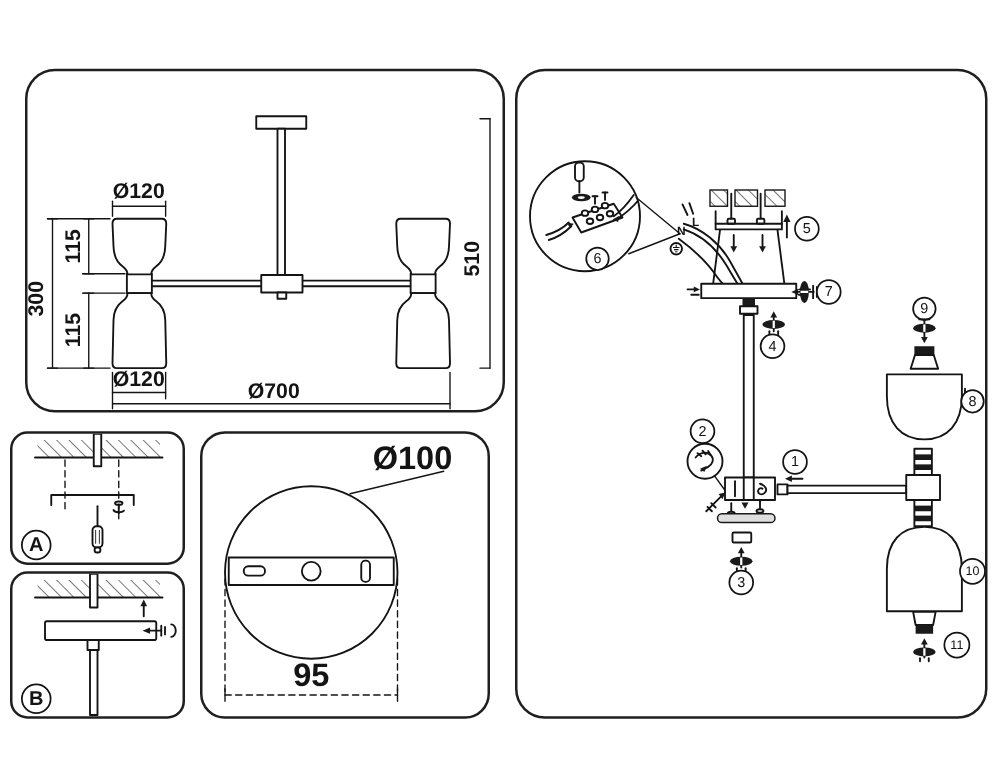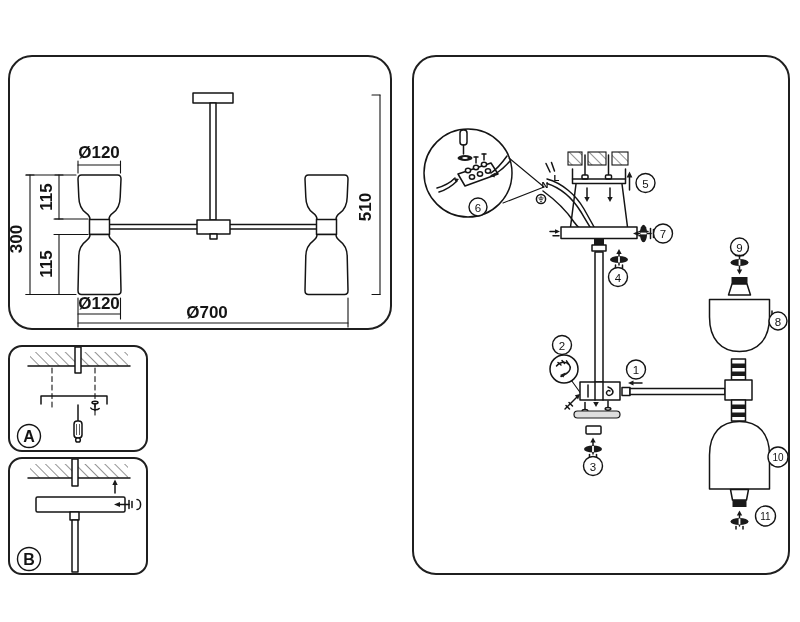--- a/index.html
+++ b/index.html
@@ -1,19 +1,19 @@
 <!DOCTYPE html>
 <html><head>
 <meta charset="utf-8">
 <style>
   html,body{margin:0;padding:0;background:#fff;}
   #stage{position:relative;width:800px;height:622px;background:#fff;overflow:hidden;
          font-family:"Liberation Sans",sans-serif;}
   .panel{position:absolute;border:2px solid #1f1f1f;background:#fff;box-sizing:border-box;}
-  #panel-overview{left:8px;top:55px;width:384px;height:275px;border-radius:24px;}
+  #panel-overview{left:20px;top:55px;width:384px;height:275px;border-radius:24px;}
   #panel-step-a{left:8px;top:345px;width:140px;height:107px;border-radius:14px;}
   #panel-step-b{left:8px;top:457px;width:140px;height:118px;border-radius:14px;}
   #panel-plate{left:160px;top:345px;width:232px;height:230px;border-radius:20px;}
   #panel-assembly{left:412px;top:55px;width:378px;height:520px;border-radius:24px;}
   svg{display:block;}
   svg text{font-family:"Liberation Sans",sans-serif;fill:#141414;}
   .s{stroke:#141414;fill:none;stroke-width:1.5;stroke-linecap:round;stroke-linejoin:round;}
   .w{fill:#fff;stroke:#141414;stroke-width:1.5;stroke-linejoin:round;}
   .k{fill:#1a1a1a;stroke:none;}
   .gray{fill:#dedede;stroke:#1a1a1a;stroke-width:1.2;}
@@ -161,20 +161,41 @@
         <line x1="105" y1="34" x2="105" y2="23" class="s" stroke-width="1.4"></line>
         <polygon points="105,20.5 102.3,26 107.7,26" class="k"></polygon>
       </g>
       <g>
         <circle cx="19" cy="100" r="11.5" class="co" stroke-width="1.8"></circle>
         <text x="19" y="100.5" class="badge">B</text>
       </g>
     </svg>
   </div>
 
+  <div class="panel" id="panel-plate">
+    <svg width="228" height="226" viewBox="0 0 228 226">
+      <circle cx="87" cy="111" r="69" class="s"></circle>
+      <g>
+        <rect x="21" y="99" width="132" height="22" class="w" stroke-width="1.4"></rect>
+        <rect x="33" y="106" width="17" height="7.5" rx="3.6" class="s" stroke-width="1.3"></rect>
+        <circle cx="87" cy="110" r="7.5" class="s" stroke-width="1.4"></circle>
+        <rect x="127" y="101.5" width="7" height="17" rx="3.3" class="s" stroke-width="1.3"></rect>
+      </g>
+      <line x1="118" y1="48" x2="193" y2="30" class="dim"></line>
+      <text class="dtBig" x="168" y="28">Ø100</text>
+      <g class="dim">
+        <line x1="18" y1="116" x2="18" y2="209" class="dash"></line>
+        <line x1="156" y1="116" x2="156" y2="209" class="dash"></line>
+        <line x1="18" y1="209" x2="156" y2="209" class="dash"></line>
+        <line x1="18" y1="204" x2="18" y2="214"></line>
+        <line x1="156" y1="204" x2="156" y2="214"></line>
+      </g>
+      <text class="dtBig" x="87" y="202">95</text>
+    </svg>
+  </div>
 
   <div class="panel" id="panel-assembly">
     <svg width="374" height="516" viewBox="0 0 374 516">
       <defs>
         <pattern id="hC" width="7" height="7" patternUnits="userSpaceOnUse" patternTransform="rotate(-45)">
           <line x1="0" y1="0" x2="0" y2="7" stroke="#3a3a3a" stroke-width="1.1"></line>
         </pattern>
       </defs>
 
       <g>

